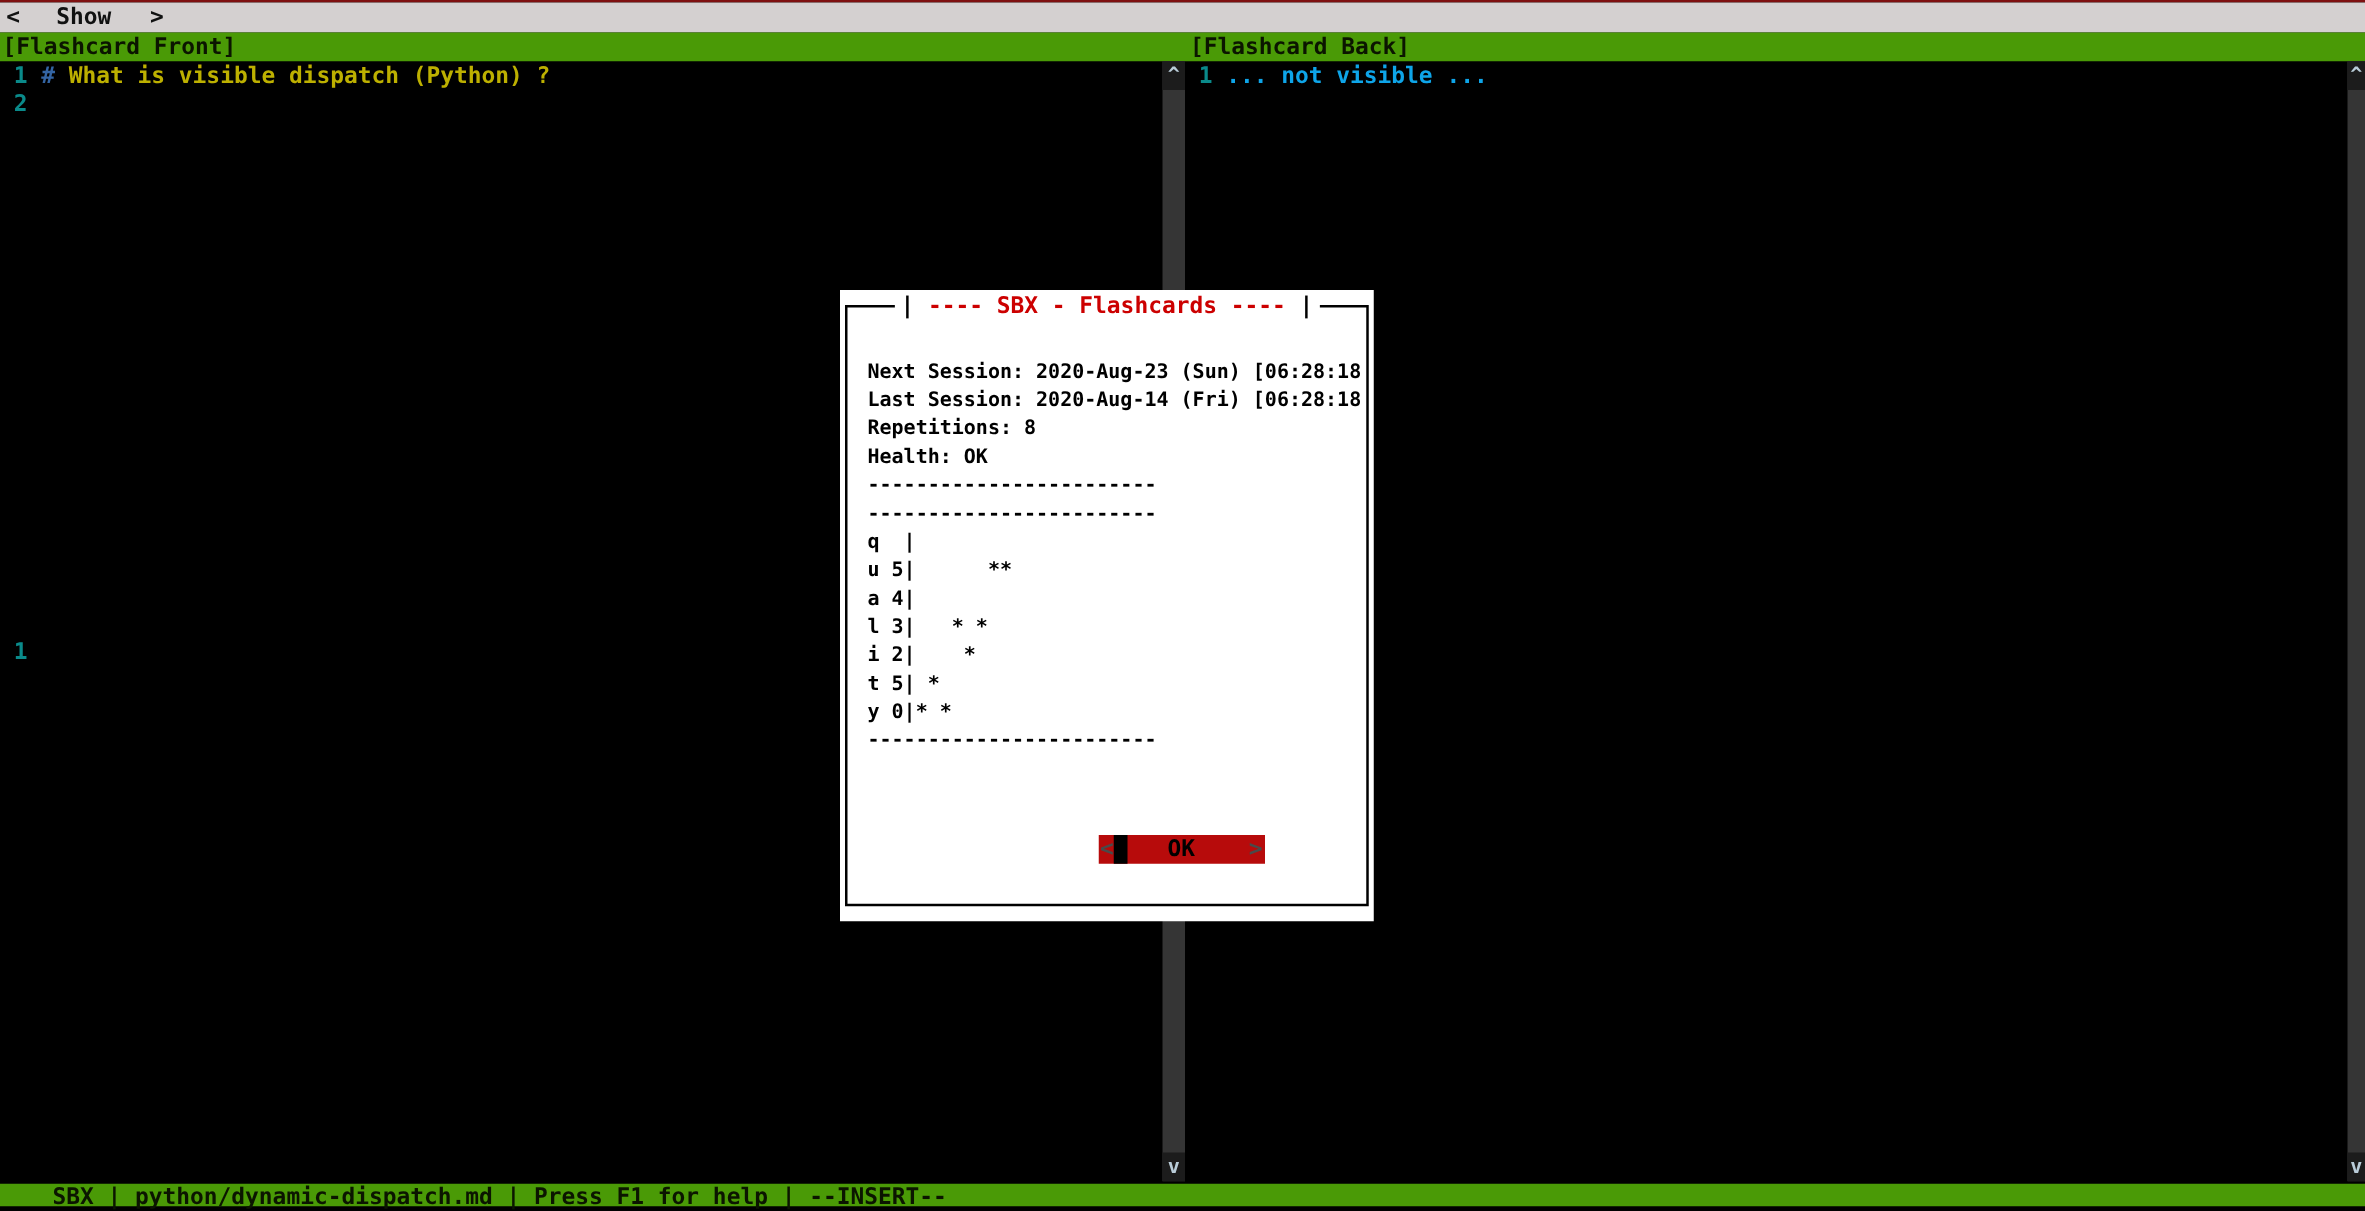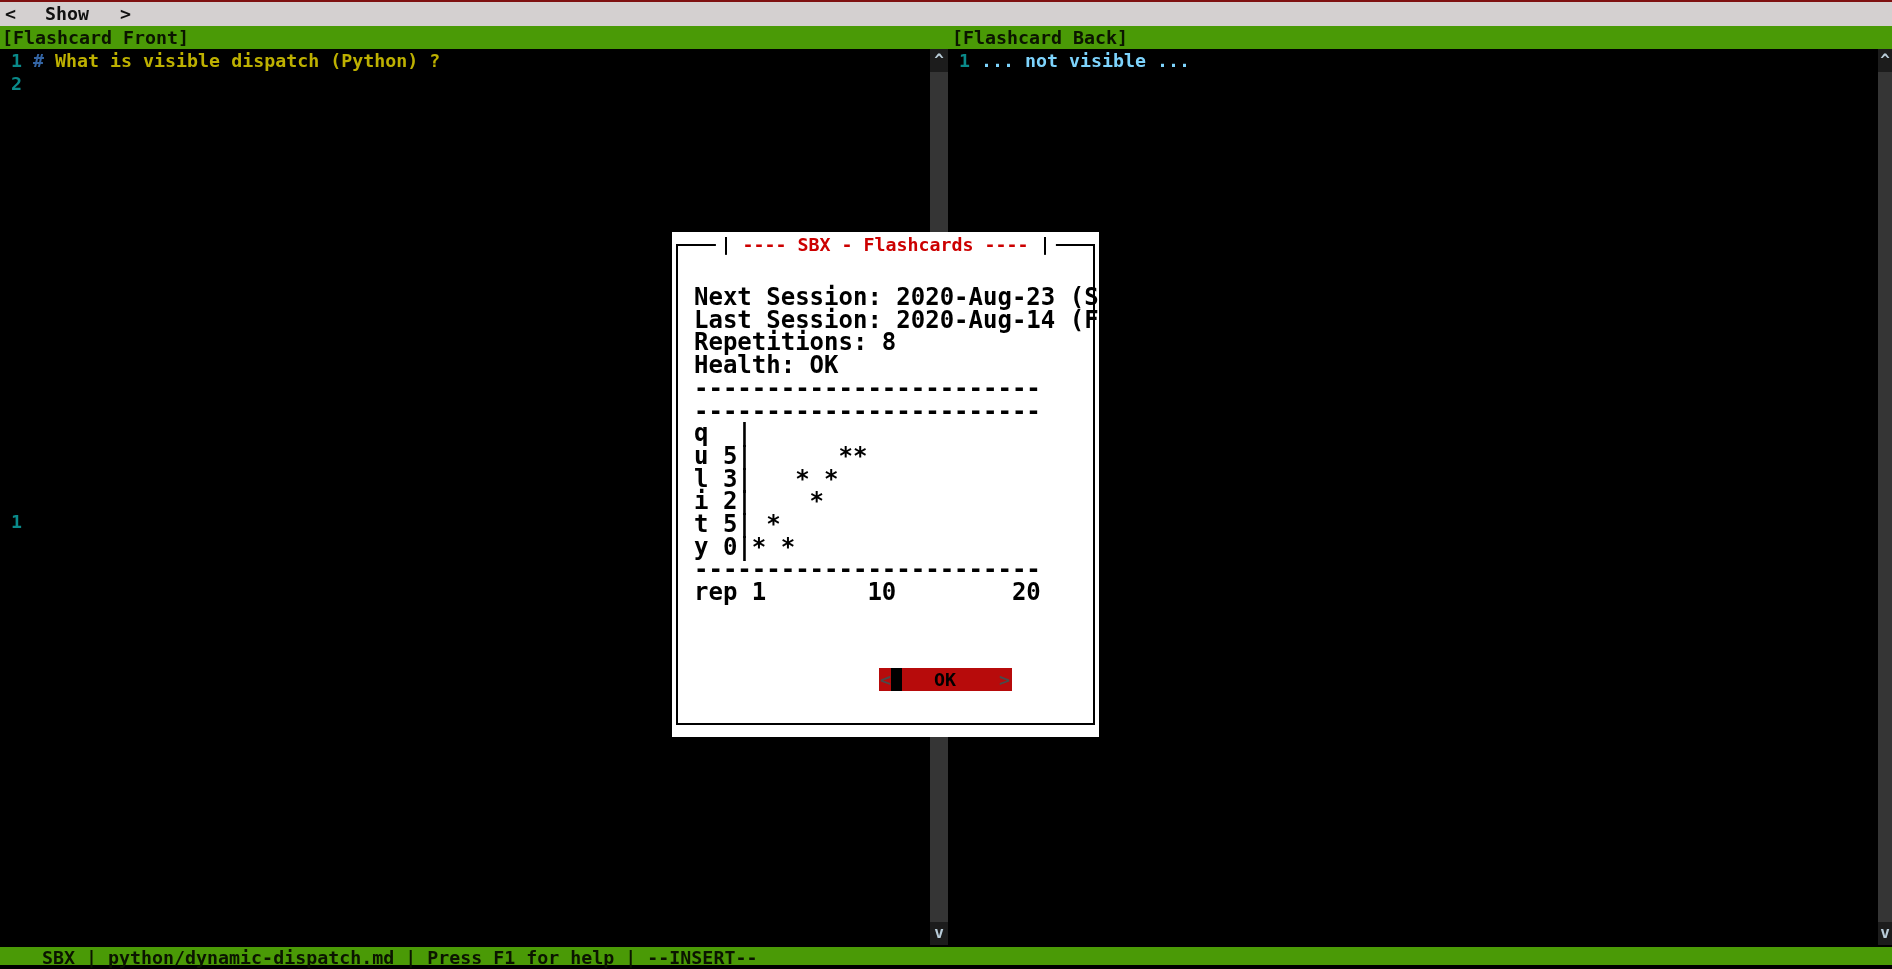--- a/index.html
+++ b/index.html
@@ -27,42 +27,42 @@
   .title-back{left:952px;}
   .scratchbar{left:0;top:486px;width:930px;z-index:2;}
   .statusbar{left:0;top:947px;width:1892px;height:18px;line-height:22px;z-index:3;padding-left:40px;}
   .statusbar .pre{padding-left:2px;}
 
   
   .editor-row{white-space:pre;height:23px;}
   .gutter{color:#0a8a8a;display:inline-block;width:2ch;text-align:right;}
   .hash{color:#3465a4;}
   .md-title{color:#bdb000;}
-  .plain{color:#7dd3fc;}
+  .plain{color:#0ea5e9;}
   .editor-front{left:0;top:49px;}
   .editor-back{left:948px;top:49px;}
   .editor-scratch{left:0;top:510px;}
 
   
   .vscroll{background:#353535;z-index:1;}
   .vscroll-left{left:930px;top:49px;width:18px;height:896px;}
   .vscroll-right{left:1878px;top:49px;width:14px;height:896px;}
   .scroll-arrow{position:absolute;left:0;width:100%;height:23px;line-height:22px;
     text-align:center;color:#b9ccd8;background:#1c1c1c;font-size:16px;}
   .scroll-arrow.up{top:0;}
   .scroll-arrow.down{bottom:0;}
 
   
   .dialog{left:672px;top:232px;width:427px;height:505px;background:#fff;color:#000;z-index:10;}
   .dialog-frame{position:absolute;left:4px;right:4px;top:12px;bottom:12px;
     border:2px solid #000;}
   .dialog-title{position:absolute;top:1px;left:50%;transform:translateX(-50%);
     background:#fff;padding:0 5px;white-space:pre;z-index:2;}
   .dialog-title .red{color:#cc0000;}
-  .dialog-body{position:absolute;left:22px;top:54px;line-height:22.7px;font-size:24px;}
+  .dialog-body{position:absolute;left:22px;top:54px;line-height:22.7px;font-size:16px;}
   .ok-button{position:absolute;left:207px;top:436px;width:133px;height:23px;
     background:#b70b0b;color:#000;z-index:2;cursor:pointer;}
   .ok-button span{position:absolute;top:0;height:23px;line-height:23px;}
   .btn-arrow{color:#4a4a4a;}
   .btn-arrow.l{left:1px;}
   .btn-arrow.r{left:120px;}
   .btn-cursor{left:12px;top:1px;width:11px;height:21px;background:#000;}
   .btn-label{left:55px;}
 </style>
 </head>
@@ -112,26 +112,26 @@
     <div class="dialog-title"><span>|</span><span class="red"> ---- SBX - Flashcards ---- </span><span>|</span></div>
     <div class="dialog-body">
       <div class="pre">Next Session: 2020-Aug-23 (Sun) [06:28:18 PM]</div>
       <div class="pre">Last Session: 2020-Aug-14 (Fri) [06:28:18 PM]</div>
       <div class="pre">Repetitions: 8</div>
       <div class="pre">Health: OK</div>
       <div class="pre">------------------------</div>
       <div class="pre">------------------------</div>
       <div class="pre">q  |</div>
       <div class="pre">u 5|      **</div>
+      <div class="pre">a 4|</div>
       <div class="pre">l 3|   * *</div>
       <div class="pre">i 2|    *</div>
       <div class="pre">t 5| *</div>
       <div class="pre">y 0|* *</div>
       <div class="pre">------------------------</div>
-      <div class="pre">rep 1       10        20</div>
     </div>
     <div class="ok-button">
       <span class="btn-arrow l">&lt;</span>
       <span class="btn-cursor"></span>
       <span class="btn-label">OK</span>
       <span class="btn-arrow r">&gt;</span>
     </div>
   </div>
 
   <div class="abs greenbar statusbar">

